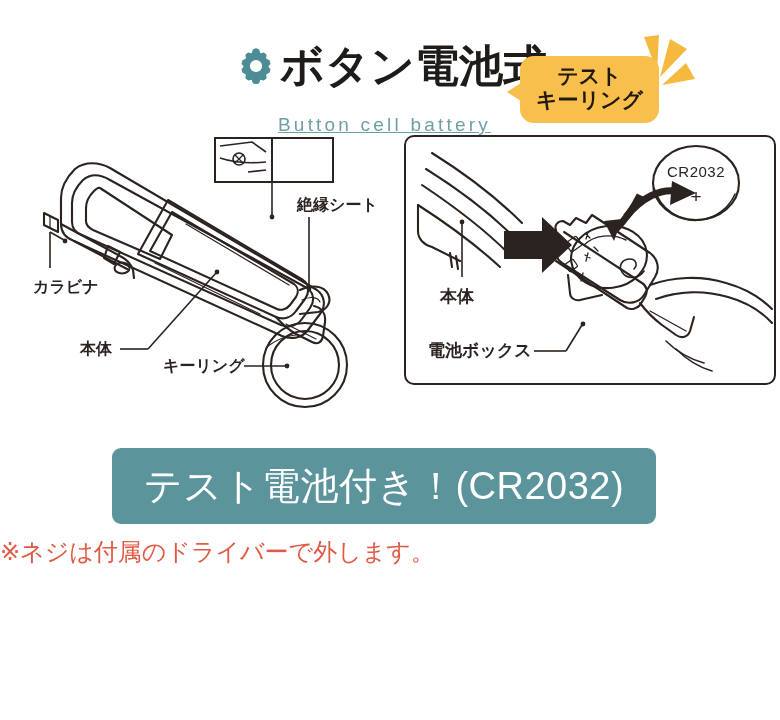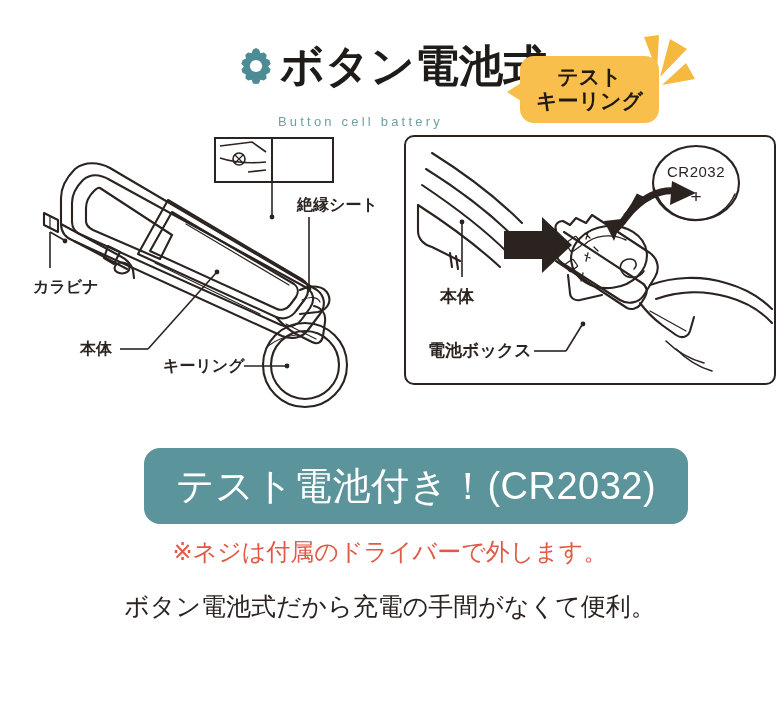--- a/index.html
+++ b/index.html
@@ -42,42 +42,44 @@
     font-weight: 700;
     line-height: 1;
     color: #1f1b19;
     letter-spacing: 0px;
     white-space: nowrap;
   }
   .title-sub {
     position: absolute;
     left: 278px;
     top: 96px;
-    font-size: 13px;
+    font-size: 19px;
     color: #6e9fa6;
     letter-spacing: 3.2px;
     white-space: nowrap;
+    text-decoration: underline;
   }
 
   .badge-wrap {
     position: absolute;
     left: 520px;
     top: 38px;
   }
   .badge {
     position: relative;
     background: #f8bf4c;
     border-radius: 14px;
     padding: 9px 16px 11px 16px;
     text-align: center;
     line-height: 1.12;
     font-size: 21px;
     font-weight: 700;
     color: #20190f;
     white-space: nowrap;
+    font-family: Liberation Serif, serif;
   }
   .badge::before {
     content: "";
     position: absolute;
     left: -13px;
     top: 27px;
     width: 0;
     height: 0;
     border-top: 9px solid transparent;
     border-bottom: 9px solid transparent;
@@ -103,46 +105,45 @@
     position: absolute;
     left: 404px;
     top: 135px;
     width: 372px;
     height: 250px;
   }
 
   
   .banner {
     position: absolute;
-    left: 144px;
+    left: 112px;
     top: 448px;
     width: 544px;
     height: 76px;
     background: #5b949b;
-    border-radius: 16px;
+    border-radius: 9px;
     display: flex;
     align-items: center;
     justify-content: center;
     box-sizing: border-box;
   }
   .banner-text {
     color: #ffffff;
     font-size: 38px;
     font-weight: 400;
     letter-spacing: 0.5px;
     white-space: nowrap;
   }
 
   
   .note {
     position: absolute;
     left: 0;
     top: 536px;
     width: 780px;
-    text-align: center;
     font-size: 24px;
     color: #e05a45;
     white-space: nowrap;
   }
   .body-copy {
     position: absolute;
     left: 0;
     top: 586px;
     width: 780px;
     text-align: center;
@@ -346,14 +347,13 @@
   </g>
 </svg>
 
 <div class="banner">
   <span class="banner-text">テスト電池付き！(CR2032)</span>
 </div>
 
 <div class="note">※ネジは付属のドライバーで外します。</div>
 
 <div class="body-copy">
-  <div>ボタン電池式だから充電の手間がなくて便利。</div>
 </div>
 
 </body></html>

